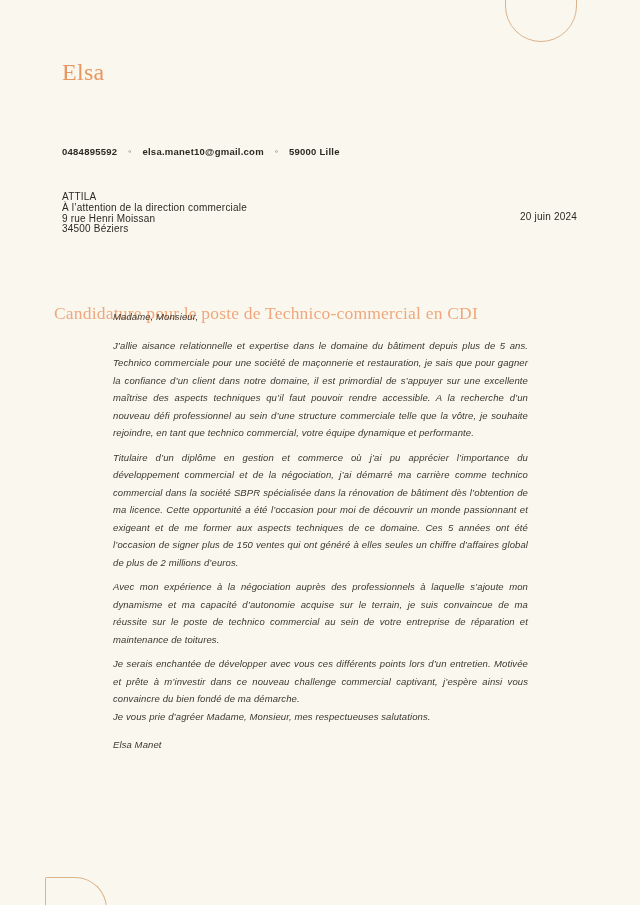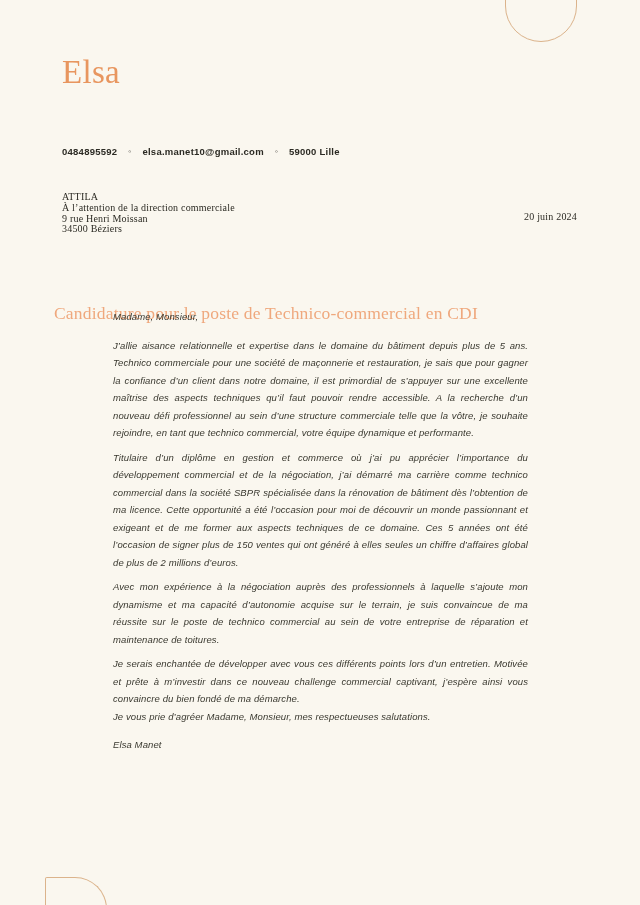--- a/index.html
+++ b/index.html
@@ -32,21 +32,21 @@
     border: 1.5px solid #DBB38B;
     border-bottom: none;
     border-radius: 2px 32px 0 0;
   }
   .sender-name {
     position: absolute;
     top: 52px;
     left: 62px;
     font-family: "Liberation Serif", serif;
     font-weight: 500;
-    font-size: 33px;
+    font-size: 24px;
     line-height: 40px;
     color: #E8965F;
     letter-spacing: 0.3px;
   }
   .sender-name span { display: block; }
   .contact {
     position: absolute;
     top: 146px;
     left: 62px;
     font-size: 9.5px;
@@ -61,21 +61,21 @@
     margin: 0 11px;
     color: #2B2A23;
   }
   .addr-row {
     position: absolute;
     top: 192px;
     left: 62px;
     right: 63px;
     display: flex;
     justify-content: space-between;
-    font-family: Liberation Serif, serif;
+    font-family: Liberation Sans, sans-serif;
     font-size: 10px;
     line-height: 10.8px;
     color: #2B2A23;
     letter-spacing: 0.2px;
   }
   .letter-date { margin-top: 20px; margin-left: 24px; }
   .subject {
     position: absolute;
     top: 271px;
     left: 54px;

